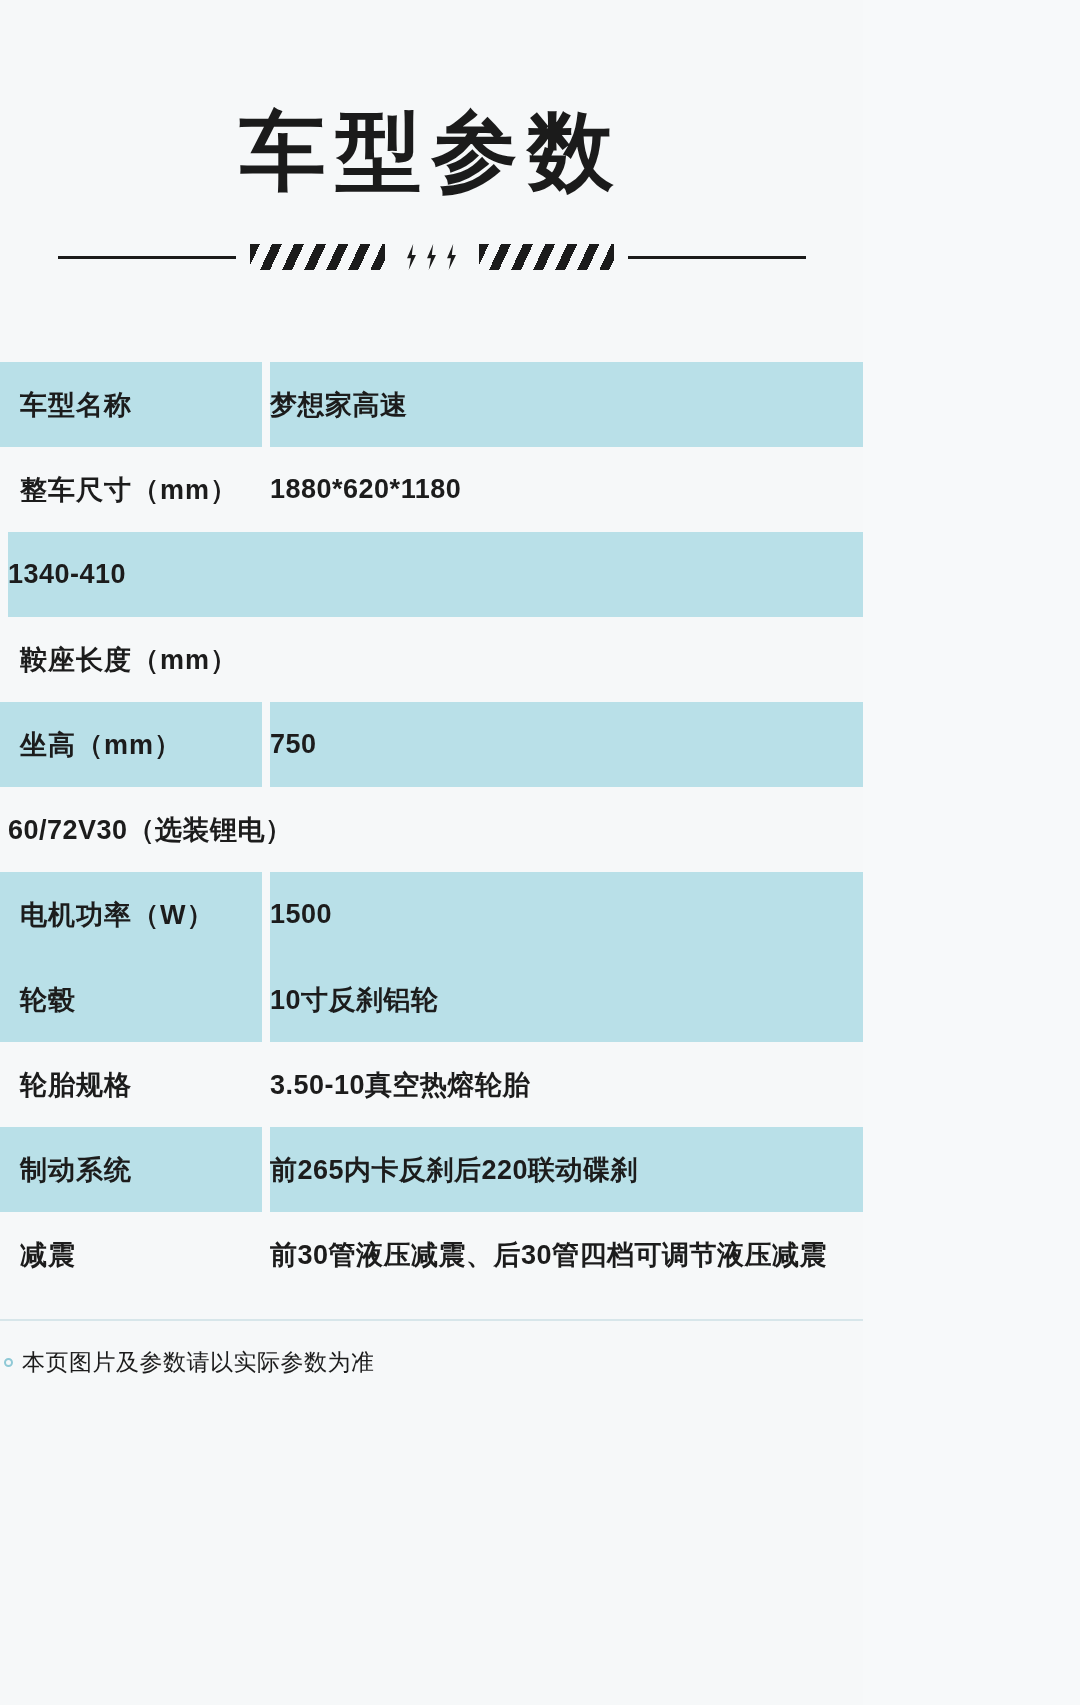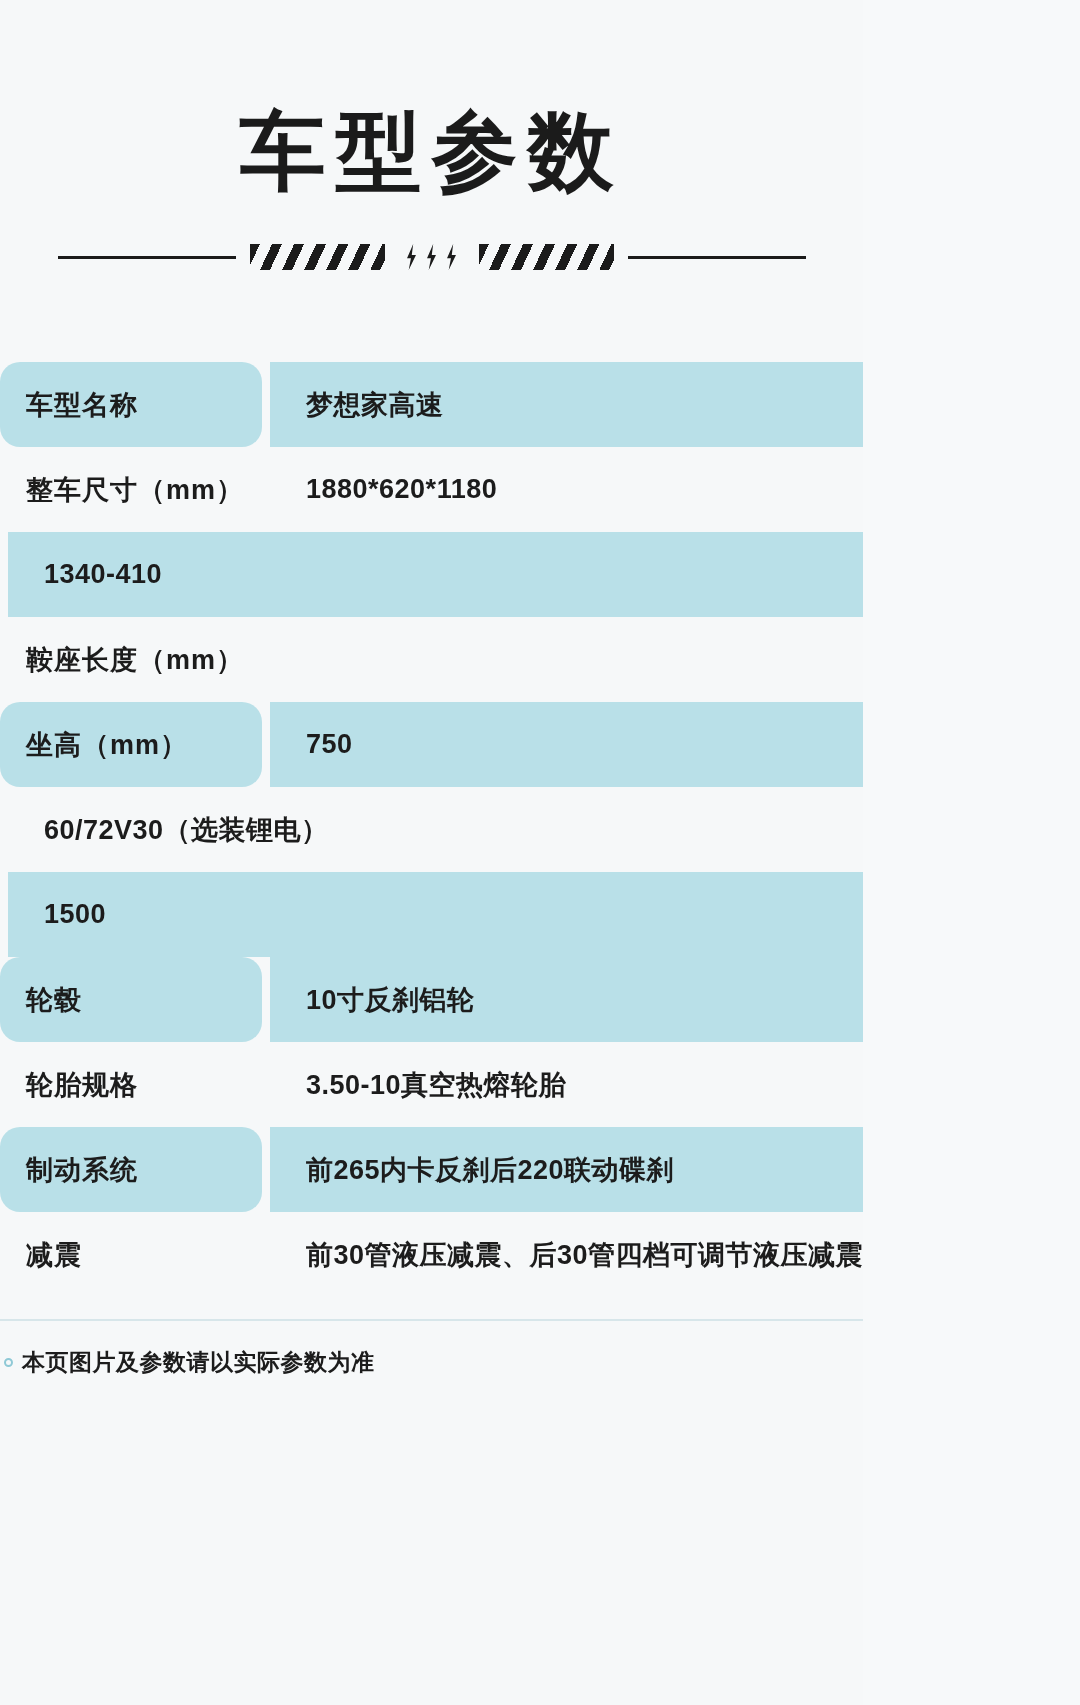--- a/index.html
+++ b/index.html
@@ -82,35 +82,33 @@
     background: #b9e0e8;
   }
   .row.plain .cell-label,
   .row.plain .cell-value {
     background: transparent;
   }
   .cell-label {
     width: 262px;
     display: flex;
     align-items: center;
-    padding-left: 26px;
+    padding-left: 20px;
     font-size: 27px;
     font-weight: 700;
     color: #1c1c1c;
     letter-spacing: 1px;
-    border-radius: 20px;
   }
   .gap {
     width: 8px;
   }
   .cell-value {
     flex: 1;
     display: flex;
     align-items: center;
-    padding-left: 36px;
     font-size: 27px;
     font-weight: 700;
     color: #1c1c1c;
     letter-spacing: 0.5px;
   }
 
   
   .footer {
     width: 922px;
     margin: 22px auto 0 auto;
@@ -129,21 +127,21 @@
   }
   .note-dot {
     width: 9px;
     height: 9px;
     border: 2px solid #8fc9d6;
     border-radius: 50%;
     display: inline-block;
   }
   .note-text {
     font-size: 23px;
-    font-weight: 700;
+    font-weight: 400;
     color: #1c1c1c;
     letter-spacing: 0.5px;
   }
 </style>
 </head>
 <body>
 
 <div class="page">
 
   <div class="header">
@@ -184,20 +182,21 @@
       <div class="row shaded">
         <div class="cell-label">坐高（mm）</div>
         <div class="gap"></div>
         <div class="cell-value">750</div>
       </div>
       <div class="row plain">
         <div class="gap"></div>
         <div class="cell-value">60/72V30（选装锂电）</div>
       </div>
       <div class="row shaded">
+        <div class="cell-label">电机功率（W）</div>
         <div class="gap"></div>
         <div class="cell-value">1500</div>
       </div>
       <div class="row shaded">
         <div class="cell-label">轮毂</div>
         <div class="gap"></div>
         <div class="cell-value">10寸反刹铝轮</div>
       </div>
       <div class="row plain">
         <div class="cell-label">轮胎规格</div>

